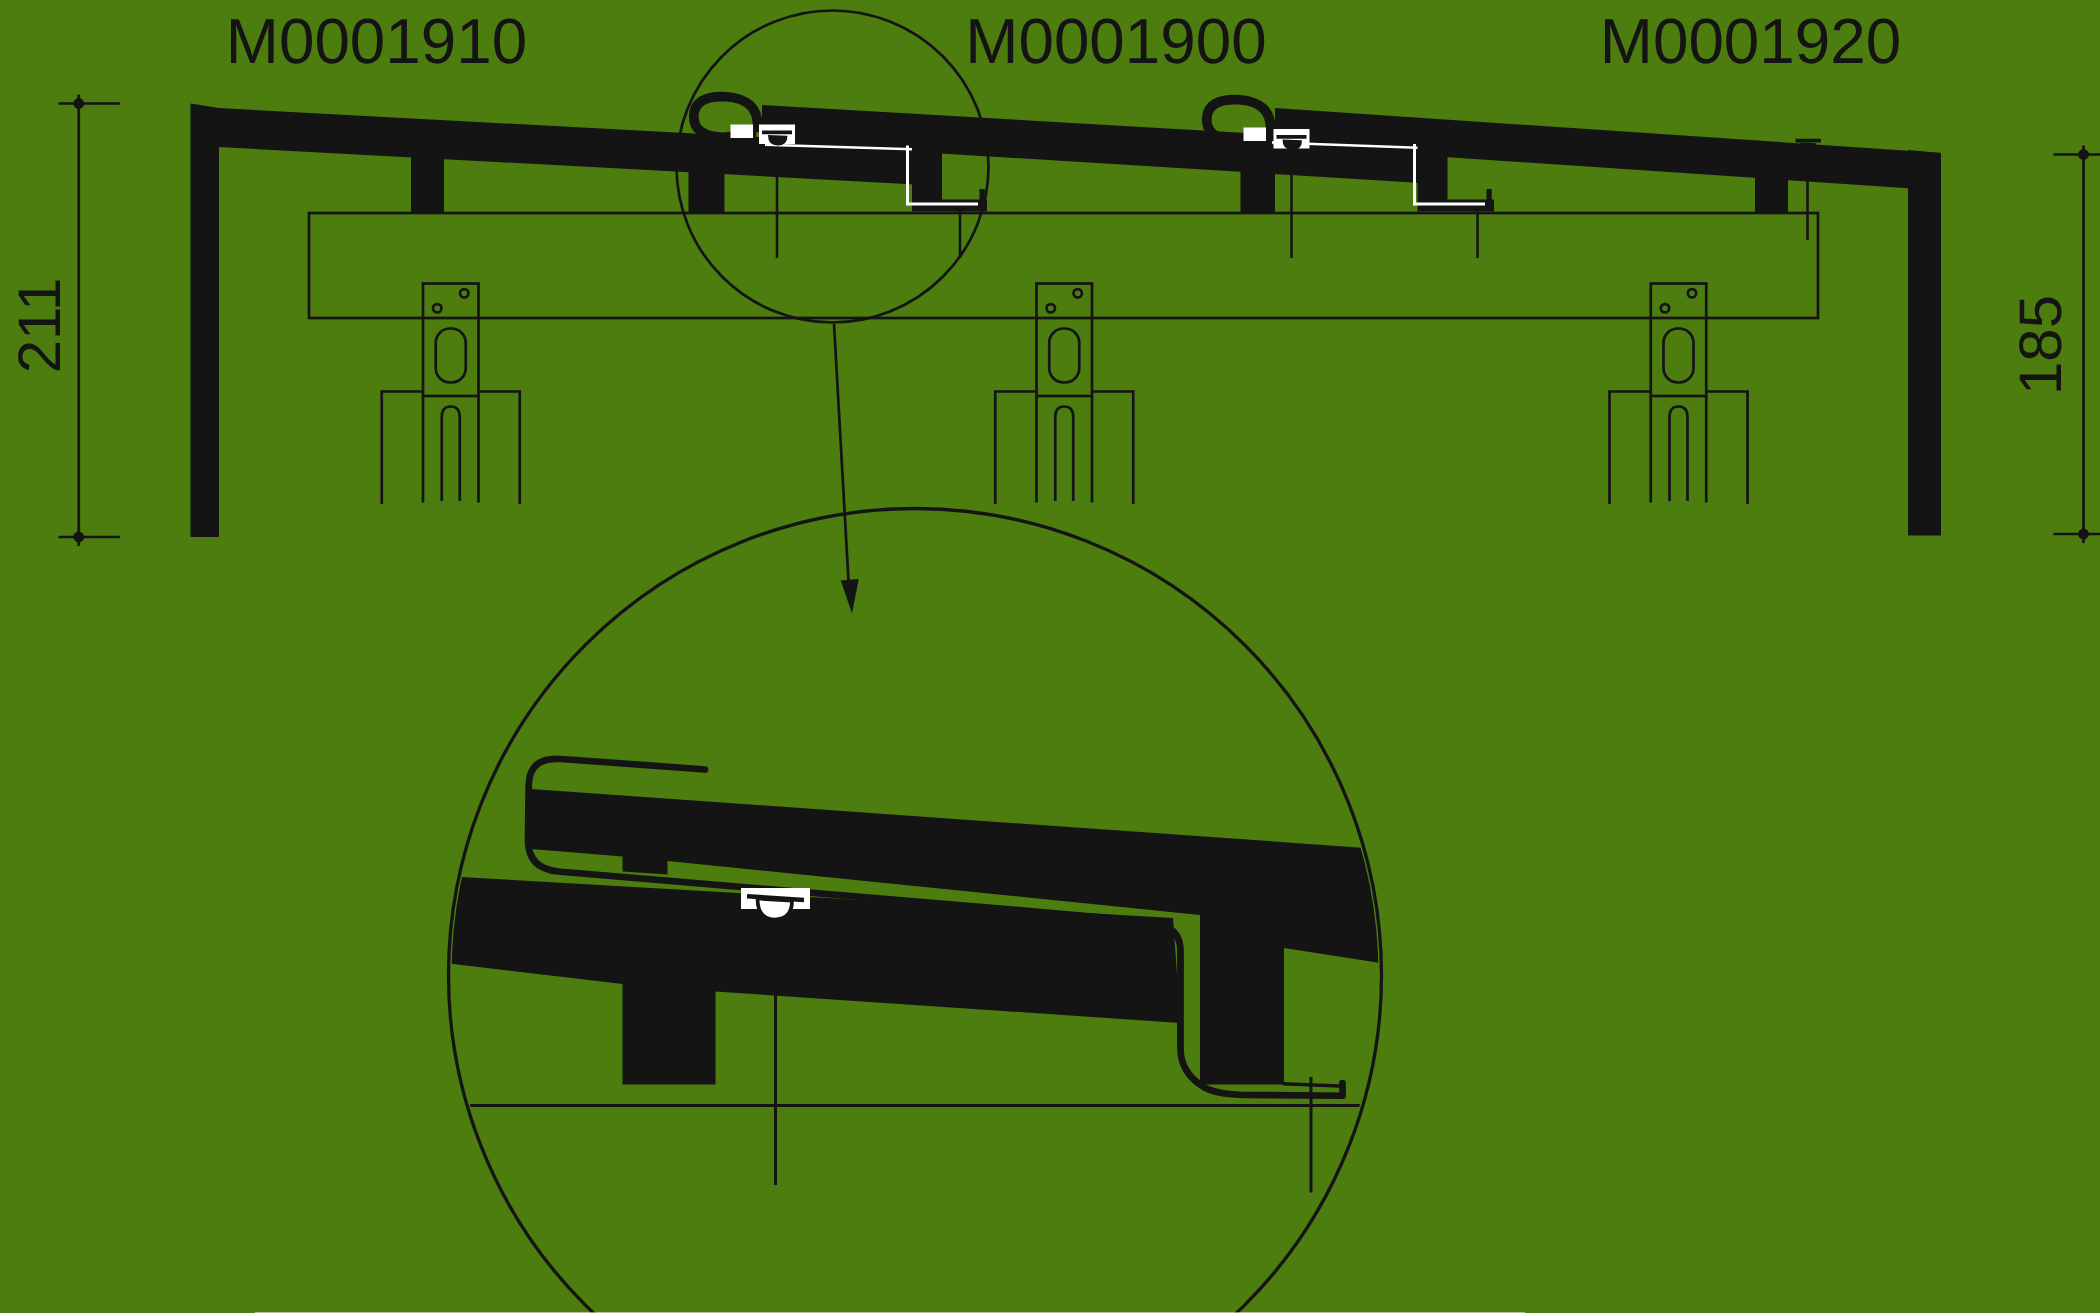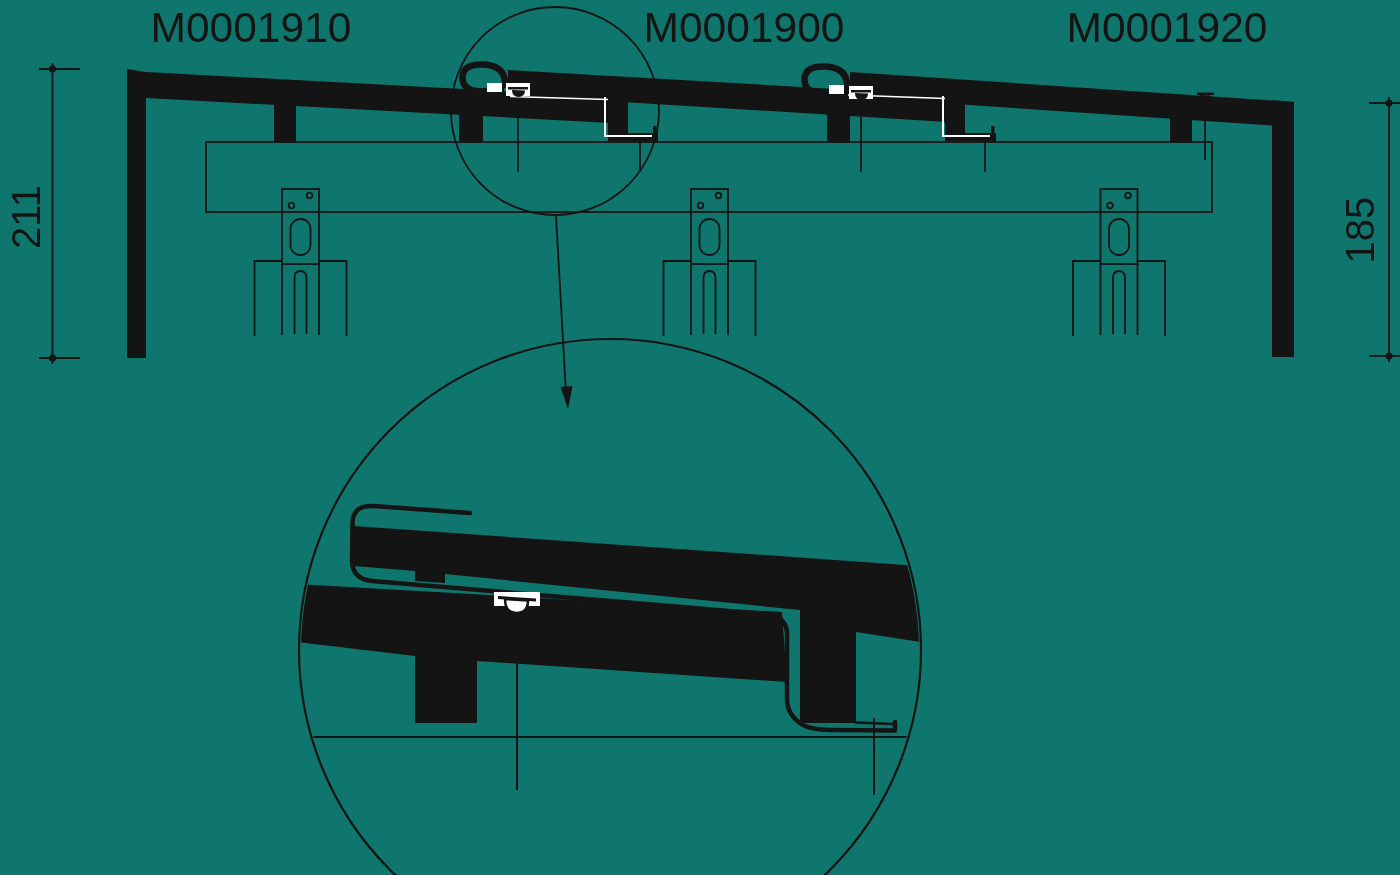--- a/index.html
+++ b/index.html
@@ -1,16 +1,16 @@
 <!DOCTYPE html>
 <html><head>
 <meta charset="utf-8">
 <style>
   html,body{margin:0;padding:0;background:#fff;}
-  .drawing-root{position:relative;width:1400px;height:875px;background:#0f766e;overflow:hidden;}
+  .drawing-root{position:relative;width:1400px;height:875px;background:#4d7c0f;overflow:hidden;}
   svg{display:block;}
   .part-label{font-family:"Liberation Sans",sans-serif;font-size:42.5px;fill:#141414;}
   .dim-label{font-family:"Liberation Sans",sans-serif;font-size:40px;fill:#141414;}
   .thin{stroke:#141414;stroke-width:1.8;fill:none;}
   .ink{fill:#141414;}
 </style>
 </head>
 <body>
 
 <div class="drawing-root">

